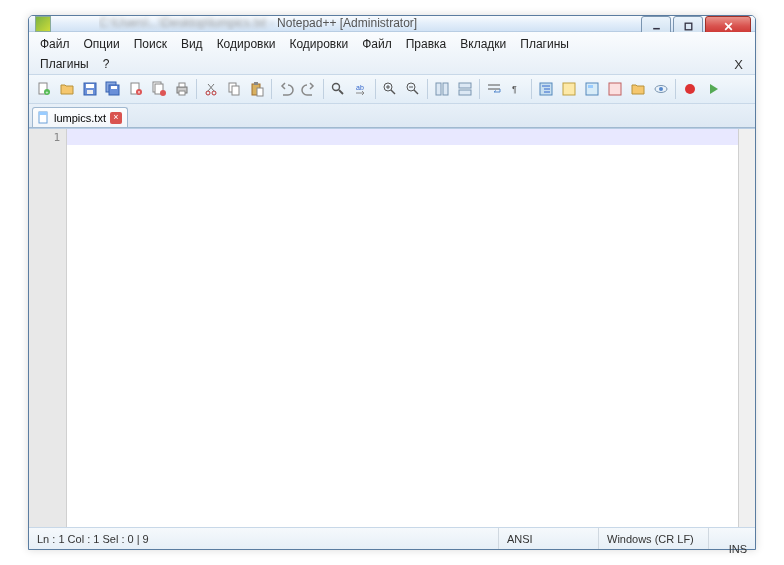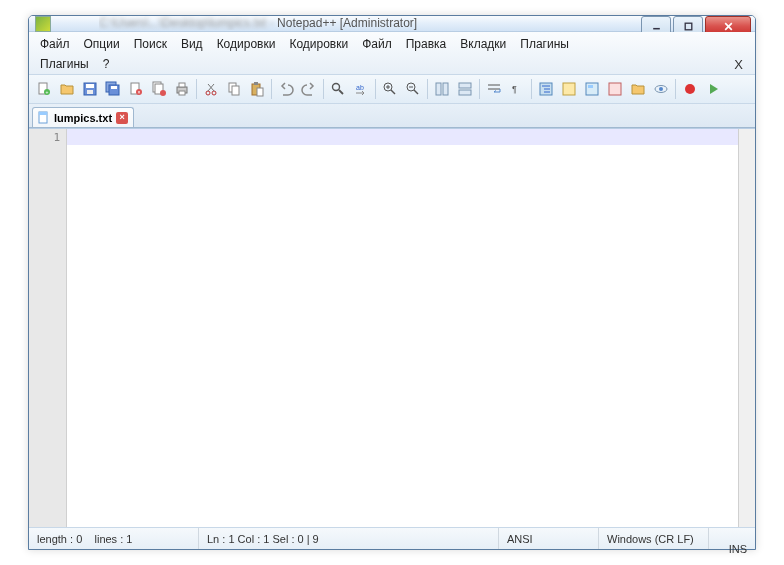--- a/index.html
+++ b/index.html
@@ -14,21 +14,21 @@
 .win-btn.close { width: 46px; background: linear-gradient(to bottom,#e9938a,#d9534f,#c9302c); border-color: #a03028; color: #fff; }
 .win-btn svg { width: 11px; height: 11px; }
 .menubar { background: linear-gradient(to bottom,#fafcfe,#e7eff7); padding: 2px 4px 0 4px; border-bottom: 1px solid #c8d8e8; display: flex; flex-wrap: wrap; align-items: center; }
 .menu-item { padding: 3px 7px; font-size: 12px; color: #222; cursor: default; }
 .menubar-x { margin-left: auto; padding: 2px 8px; font-size: 13px; color: #333; }
 .toolbar { background: linear-gradient(to bottom,#f3f8fc,#e2edf7); padding: 3px 4px; border-bottom: 1px solid #c8d8e8; display: flex; align-items: center; gap: 1px; flex-wrap: nowrap; overflow: hidden; }
 .tbtn { width: 22px; height: 22px; display: flex; align-items: center; justify-content: center; border: 1px solid transparent; border-radius: 2px; }
 .tbtn svg { width: 16px; height: 16px; }
 .tsep { width: 1px; height: 20px; background: #c0d0e0; margin: 0 2px; }
 .tabbar { background: linear-gradient(to bottom,#e8f0f8,#dde8f3); padding: 3px 3px 0 3px; display: flex; border-bottom: 1px solid #a0b8d0; }
-.tab { background: linear-gradient(to bottom,#fcfdfe,#f2f6fa); border: 1px solid #a0b8d0; border-bottom: none; border-radius: 3px 3px 0 0; padding: 3px 5px 3px 4px; display: flex; align-items: center; gap: 4px; font-size: 11px; font-weight: bold; }
+.tab { background: linear-gradient(to bottom,#fcfdfe,#f2f6fa); border: 1px solid #a0b8d0; border-bottom: none; border-radius: 3px 3px 0 0; padding: 3px 5px 3px 4px; display: flex; align-items: center; gap: 4px; font-size: 11px; }
 .tab-icon svg { width: 13px; height: 13px; display: block; }
 .tab-close { width: 12px; height: 12px; background: #d9534f; border-radius: 2px; display: flex; align-items: center; justify-content: center; color: #fff; font-size: 9px; line-height: 1; }
 .editor-wrap { flex: 1; display: flex; background: #fff; border-top: 1px solid #b8cde3; position: relative; }
 .gutter { width: 38px; background: #e8e8e8; border-right: 1px solid #d0d0d0; padding-top: 2px; font-family: Consolas, monospace; font-size: 11px; color: #888; text-align: right; padding-right: 6px; }
 .content-area { flex: 1; position: relative; }
 .current-line { position: absolute; left: 0; right: 0; top: 0; height: 16px; background: #e8e8ff; }
 .scrollbar-v { width: 17px; background: #f0f0f0; border-left: 1px solid #d0d0d0; }
 .statusbar { height: 22px; background: linear-gradient(to bottom,#f5f9fc,#e7eff7); border-top: 1px solid #c8d8e8; display: flex; align-items: center; font-size: 11px; color: #333; }
 .status-sec { padding: 0 8px; border-right: 1px solid #d0d8e0; height: 100%; display: flex; align-items: center; }
 .status-sec.grow { flex: 1; }
@@ -288,22 +288,19 @@
     <div class="gutter">
       <div>1</div>
     </div>
     <div class="content-area">
       <div class="current-line"></div>
     </div>
     <div class="scrollbar-v"></div>
   </div>
 
   <div class="statusbar">
-    <div class="status-sec" style="width:170px">
-      <span>length : 0</span>&nbsp;&nbsp;&nbsp;&nbsp;<span>lines : 1</span>
-    </div>
     <div class="status-sec grow">Ln : 1    Col : 1    Sel : 0 | 9</div>
     <div class="status-sec" style="width:100px">ANSI</div>
     <div class="status-sec" style="width:110px">Windows (CR LF)</div>
     <div class="status-sec" style="width:46px;justify-content:flex-end">INS</div>
   </div>
 
 </div>
 
 </body></html>

